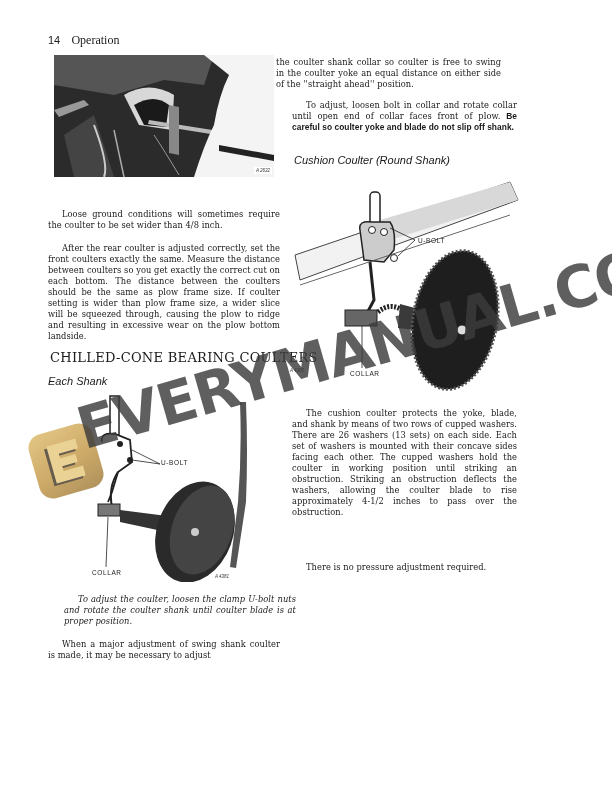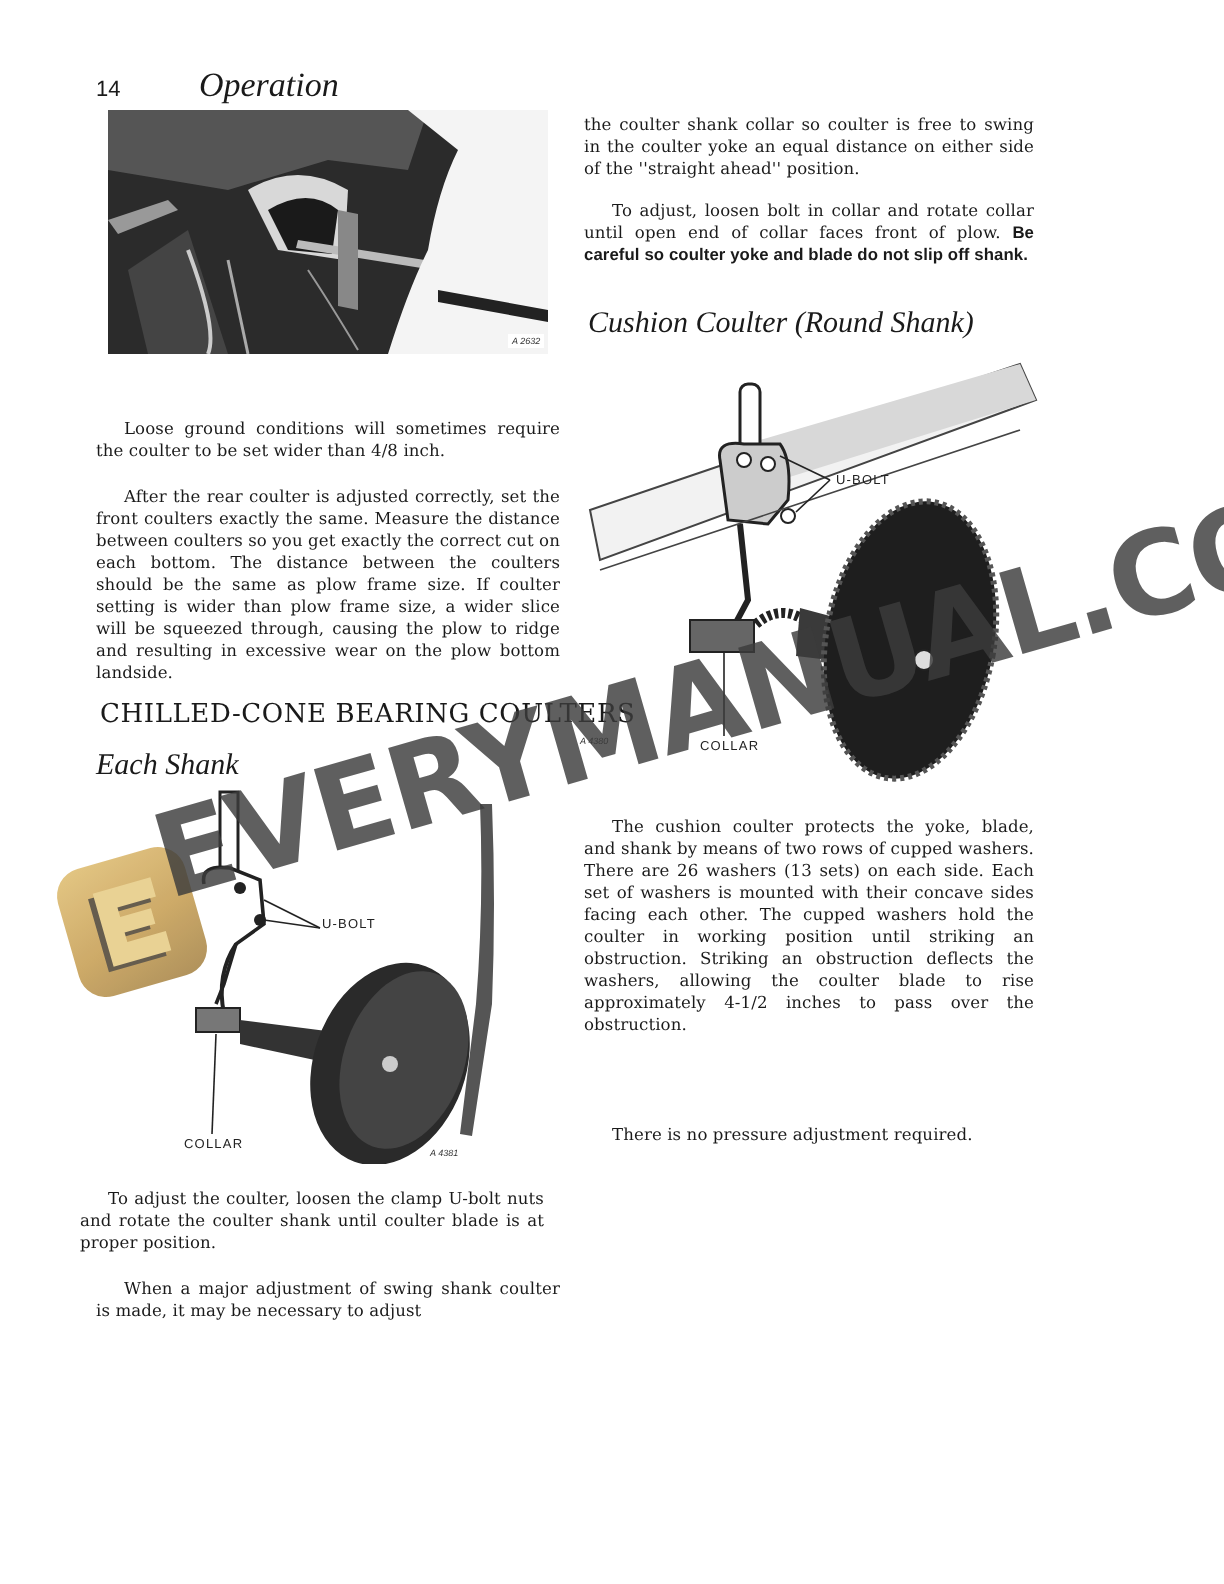--- a/index.html
+++ b/index.html
@@ -3,30 +3,30 @@
   <meta charset="utf-8">
   <style>
     html, body { margin: 0; padding: 0; }
     body {
       width: 612px; height: 792px; background: #ffffff;
       position: relative; overflow: hidden;
       font-family: "DejaVu Serif", serif; color: #1a1a1a;
     }
     .header { position: absolute; left: 48px; top: 33px; font-size: 10px; }
     .header .pgnum { font-family: "Liberation Sans", sans-serif; font-size: 11px; margin-right: 8px; margin-top: 24px; }
-    .header .section { font-style: italic; font-family: "Liberation Serif", serif; font-size: 17px; margin-left: 28px; }
+    .header .section { font-family: "Liberation Serif", serif; font-size: 12px; }
 
     .para {
       position: absolute; font-size: 8.3px; line-height: 11px;
       text-align: justify; letter-spacing: 0.05px;
     }
     .para.indent { text-indent: 14px; }
     .bold-sans { font-family: "Liberation Sans", sans-serif; font-weight: bold; font-size: 8.4px; }
     .heading { position: absolute; font-size: 13px; letter-spacing: 0.3px; }
-    .subhead { position: absolute; font-style: italic; font-family: Liberation Serif, serif; font-size: 15px; }
+    .subhead { position: absolute; font-style: italic; font-family: Liberation Sans, sans-serif; font-size: 11px; }
 
     .photo {
       position: absolute; left: 54px; top: 55px; width: 220px; height: 122px;
       background: #fff; overflow: hidden;
     }
     .fig { position: absolute; overflow: visible; }
     .fig-label {
       position: absolute; font-family: "Liberation Sans", sans-serif;
       font-size: 6.5px; letter-spacing: 0.6px; color: #222;
     }
@@ -94,24 +94,24 @@
     <path d="M180 10 Q182 60 178 110 L170 175 L176 176 L186 110 Q188 60 186 10 Z" fill="#555"></path>
     <line x1="72" y1="58" x2="100" y2="72" stroke="#222" stroke-width="0.8"></line>
     <line x1="72" y1="68" x2="100" y2="72" stroke="#222" stroke-width="0.8"></line>
     <line x1="48" y1="125" x2="46" y2="175" stroke="#222" stroke-width="0.8"></line>
   </svg>
   <span class="fig-label" style="left:101px; top:67px;">U-BOLT</span>
   <span class="fig-label" style="left:32px; top:177px;">COLLAR</span>
   <span class="fig-code" style="left:155px; top:182px;">A 4381</span>
 </div>
 
-<div class="para indent" style="left:40px; top:594px; width:232px;">To adjust the coulter, loosen the clamp U-bolt nuts and rotate the coulter shank until coulter blade is at proper position.</div>
+<div class="para indent" style="left:64px; top:594px; width:232px;font-style:italic;">To adjust the coulter, loosen the clamp U-bolt nuts and rotate the coulter shank until coulter blade is at proper position.</div>
 <div class="para indent" style="left:48px; top:639px; width:232px;">When a major adjustment of swing shank coulter is made, it may be necessary to adjust</div>
 
-<div class="para" style="left:292px; top:57px; width:225px;">the coulter shank collar so coulter is free to swing in the coulter yoke an equal distance on either side of the ''straight ahead'' position.</div>
+<div class="para" style="left:276px; top:57px; width:225px;">the coulter shank collar so coulter is free to swing in the coulter yoke an equal distance on either side of the ''straight ahead'' position.</div>
 <div class="para indent" style="left:292px; top:100px; width:225px;">
   <span>To adjust, loosen bolt in collar and rotate collar until open end of collar faces front of plow.</span>
   <span class="bold-sans">Be careful so coulter yoke and blade do not slip off shank.</span>
 </div>
 <div class="subhead" style="left:294px; top:154px;">Cushion Coulter (Round Shank)</div>
 
 <div class="fig" style="left:290px; top:170px; width:290px; height:230px;">
   <svg width="290" height="230" viewBox="0 0 290 230">
     <path d="M5 85 L220 12 L228 30 L10 110 Z" fill="#f2f2f2" stroke="#444" stroke-width="1"></path>
     <path d="M90 50 L220 12 L228 30 L100 70 Z" fill="#d8d8d8"></path>

